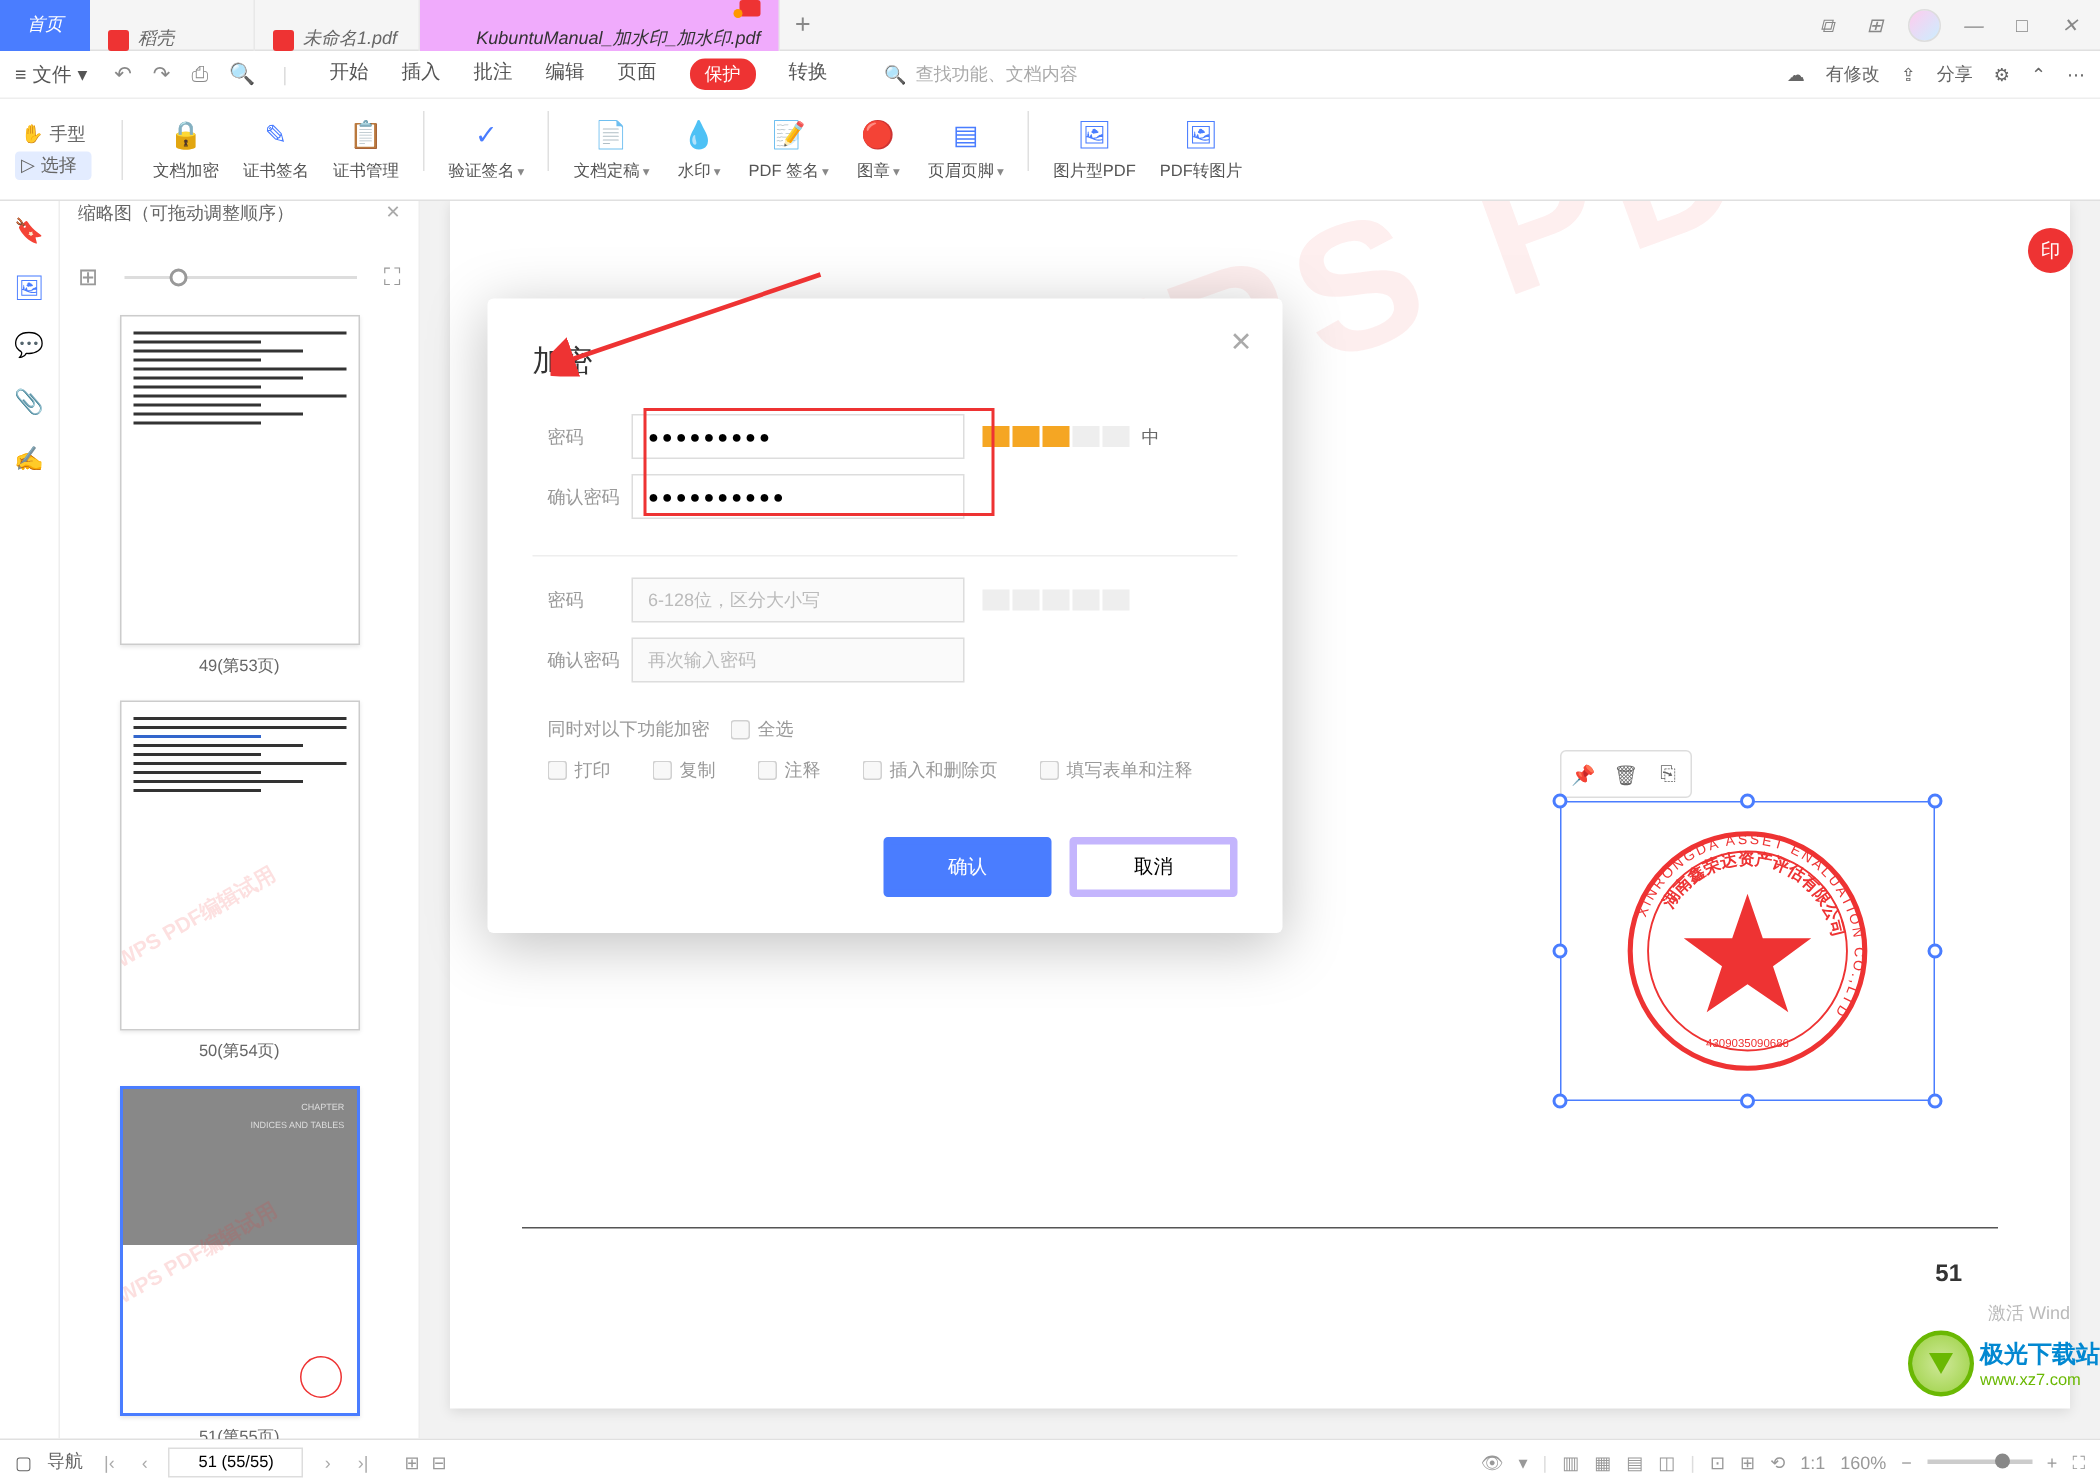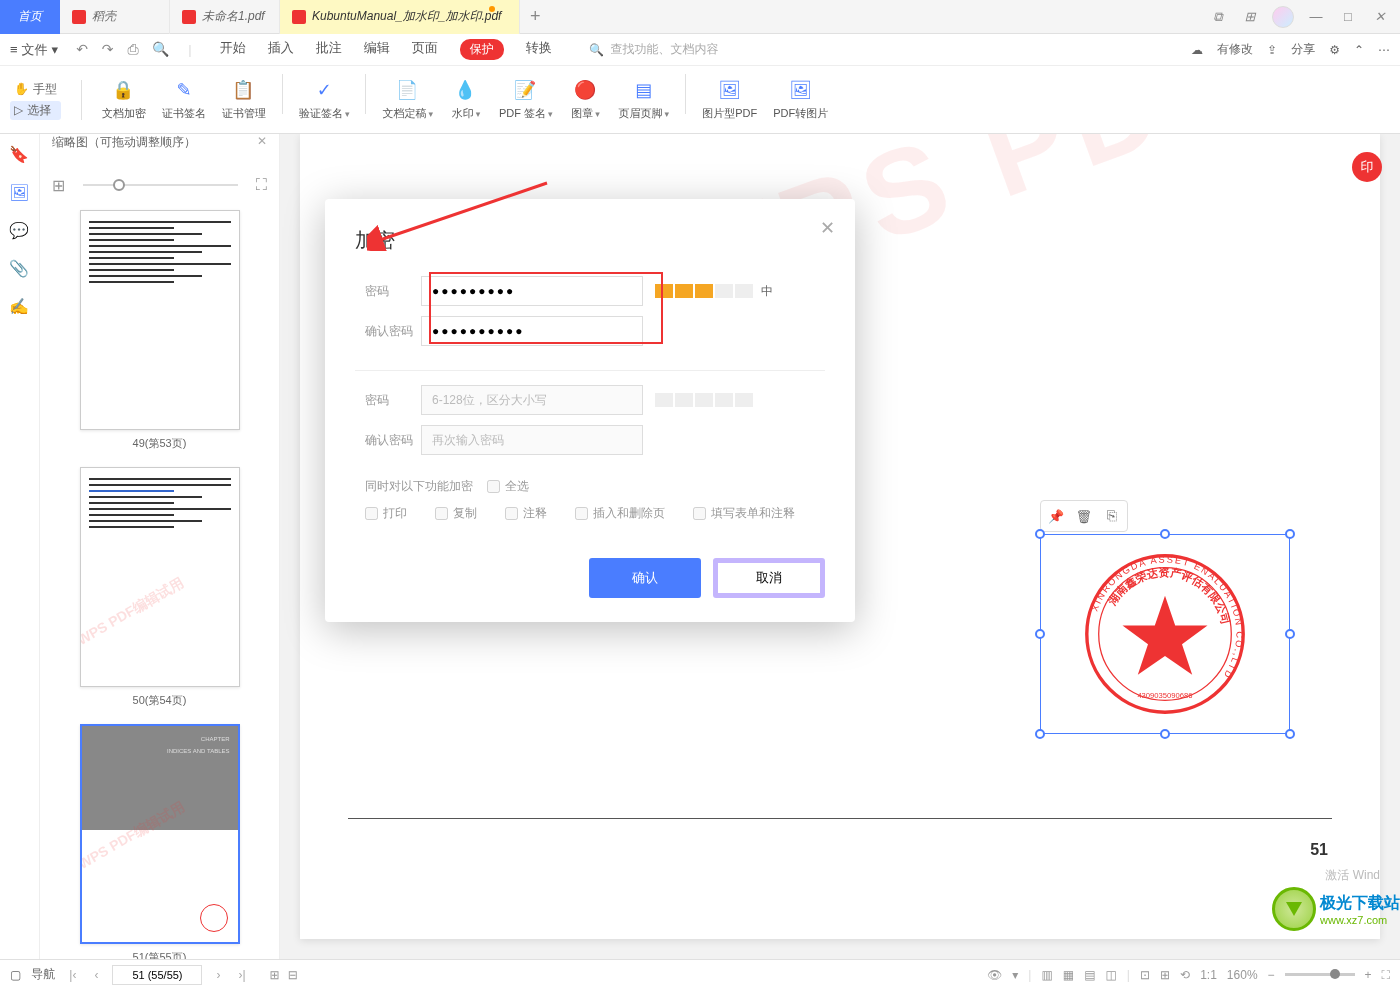--- a/index.html
+++ b/index.html
@@ -1,22 +1,22 @@
 <!DOCTYPE html>
 <html><head>
 <meta charset="utf-8">
 <style>
 * { margin: 0; padding: 0; box-sizing: border-box; font-family: "Microsoft YaHei", Arial, sans-serif; }
 body { background: #fff; width: 1400px; height: 989px; overflow: hidden; position: relative; }
 
 
 .titlebar { height: 34px; background: #f5f5f5; display: flex; align-items: center; border-bottom: 1px solid #e0e0e0; font-style: italic; }
 .tab-home { height: 34px; padding: 0 18px; background: #4a7dff; color: #fff; display: flex; align-items: center; font-size: 12px; }
-.tab { height: 34px; padding: 0 12px; display: flex; align-items: center; font-size: 12px; color: #666; gap: 6px; border-right: 1px solid #e8e8e8; min-width: 110px; position: relative; }
-.tab.active { background: #fef9c3; color: #333; }
+.tab { height: 34px; padding: 0 12px; display: flex; align-items: flex-end; font-size: 12px; color: #666; gap: 6px; border-right: 1px solid #e8e8e8; min-width: 110px; position: relative; }
+.tab.active { background: #f0abfc; color: #333; flex-direction: column; }
 .tab-icon-red { width: 14px; height: 14px; background: #e33; border-radius: 2px; }
 .tab-icon-pdf { width: 14px; height: 14px; background: #e33; border-radius: 2px; }
 .tab-add { width: 30px; display:flex; align-items:center; justify-content:center; color:#888; font-size:18px;}
 .titlebar-right { margin-left: auto; display: flex; gap: 12px; padding-right: 10px; align-items:center; }
 .win-btn { width: 20px; height: 20px; display:flex; align-items:center; justify-content:center; color:#888; font-size:13px;}
 .avatar-small { width:22px; height:22px; border-radius:50%; background: linear-gradient(135deg,#fce,#cef); border:1px solid #ddd;}
 .dot-orange { width:6px; height:6px; border-radius:50%; background:#ff9800; position:absolute; top:6px; right:24px;}
 
 
 .menubar { height: 32px; display: flex; align-items: center; padding: 0 10px; gap: 18px; font-size: 13px; color: #555; border-bottom: 1px solid #eee; }
@@ -58,21 +58,21 @@
 .tl.med { width:80%;}
 .thumb-label { font-size:11px; color:#666;}
 .thumb-wm { position:absolute; bottom:30%; left:-10px; transform:rotate(-30deg); color:#e33; opacity:0.15; font-size:14px; font-weight:bold; white-space:nowrap;}
 .thumb-seal { position:absolute; bottom:10px; right:10px; width:28px; height:28px; border:1.5px solid #e33; border-radius:50%;}
 
 
 .docview { flex:1; position:relative; background:#f2f2f2; overflow:hidden;}
 .page-bg { position:absolute; left:20px; right:20px; top:0; bottom:20px; background:#fff; box-shadow:0 2px 8px rgba(0,0,0,0.1);}
 .wm-big { position:absolute; top:-70px; right:-40px; transform:rotate(-20deg); font-size:120px; font-weight:bold; color:#e33; opacity:0.08; white-space:nowrap; letter-spacing:8px;}
 .page-line { position:absolute; left:48px; right:48px; height:1px; background:#555;}
-.page-num-bottom { position:absolute; bottom:80px; right:52px; font-size:16px; font-weight:bold; color:#333;text-align:right;}
+.page-num-bottom { position:absolute; bottom:80px; right:72px; font-size:16px; font-weight:bold; color:#333;text-align:right;}
 .activate { position:absolute; bottom:75px; right:20px; font-size:12px; color:#bbb;}
 
 
 .fab { position:absolute; top:18px; right:18px; width:30px; height:30px; border-radius:50%; background:#e33; color:#fff; display:flex; align-items:center; justify-content:center; font-size:13px;}
 
 
 .seal-wrap { position:absolute; top:400px; right:110px; width:250px; height:200px;}
 .seal-toolbar { position:absolute; top:-34px; left:0; display:flex; gap:4px; background:#fff; border:1px solid #ddd; padding:3px; border-radius:4px;}
 .seal-tbtn { width:24px; height:24px; display:flex; align-items:center; justify-content:center; color:#666; font-size:13px;}
 .seal-box { width:100%; height:100%; border:1px solid #4a7dff; position:relative; display:flex; align-items:center; justify-content:center;}

